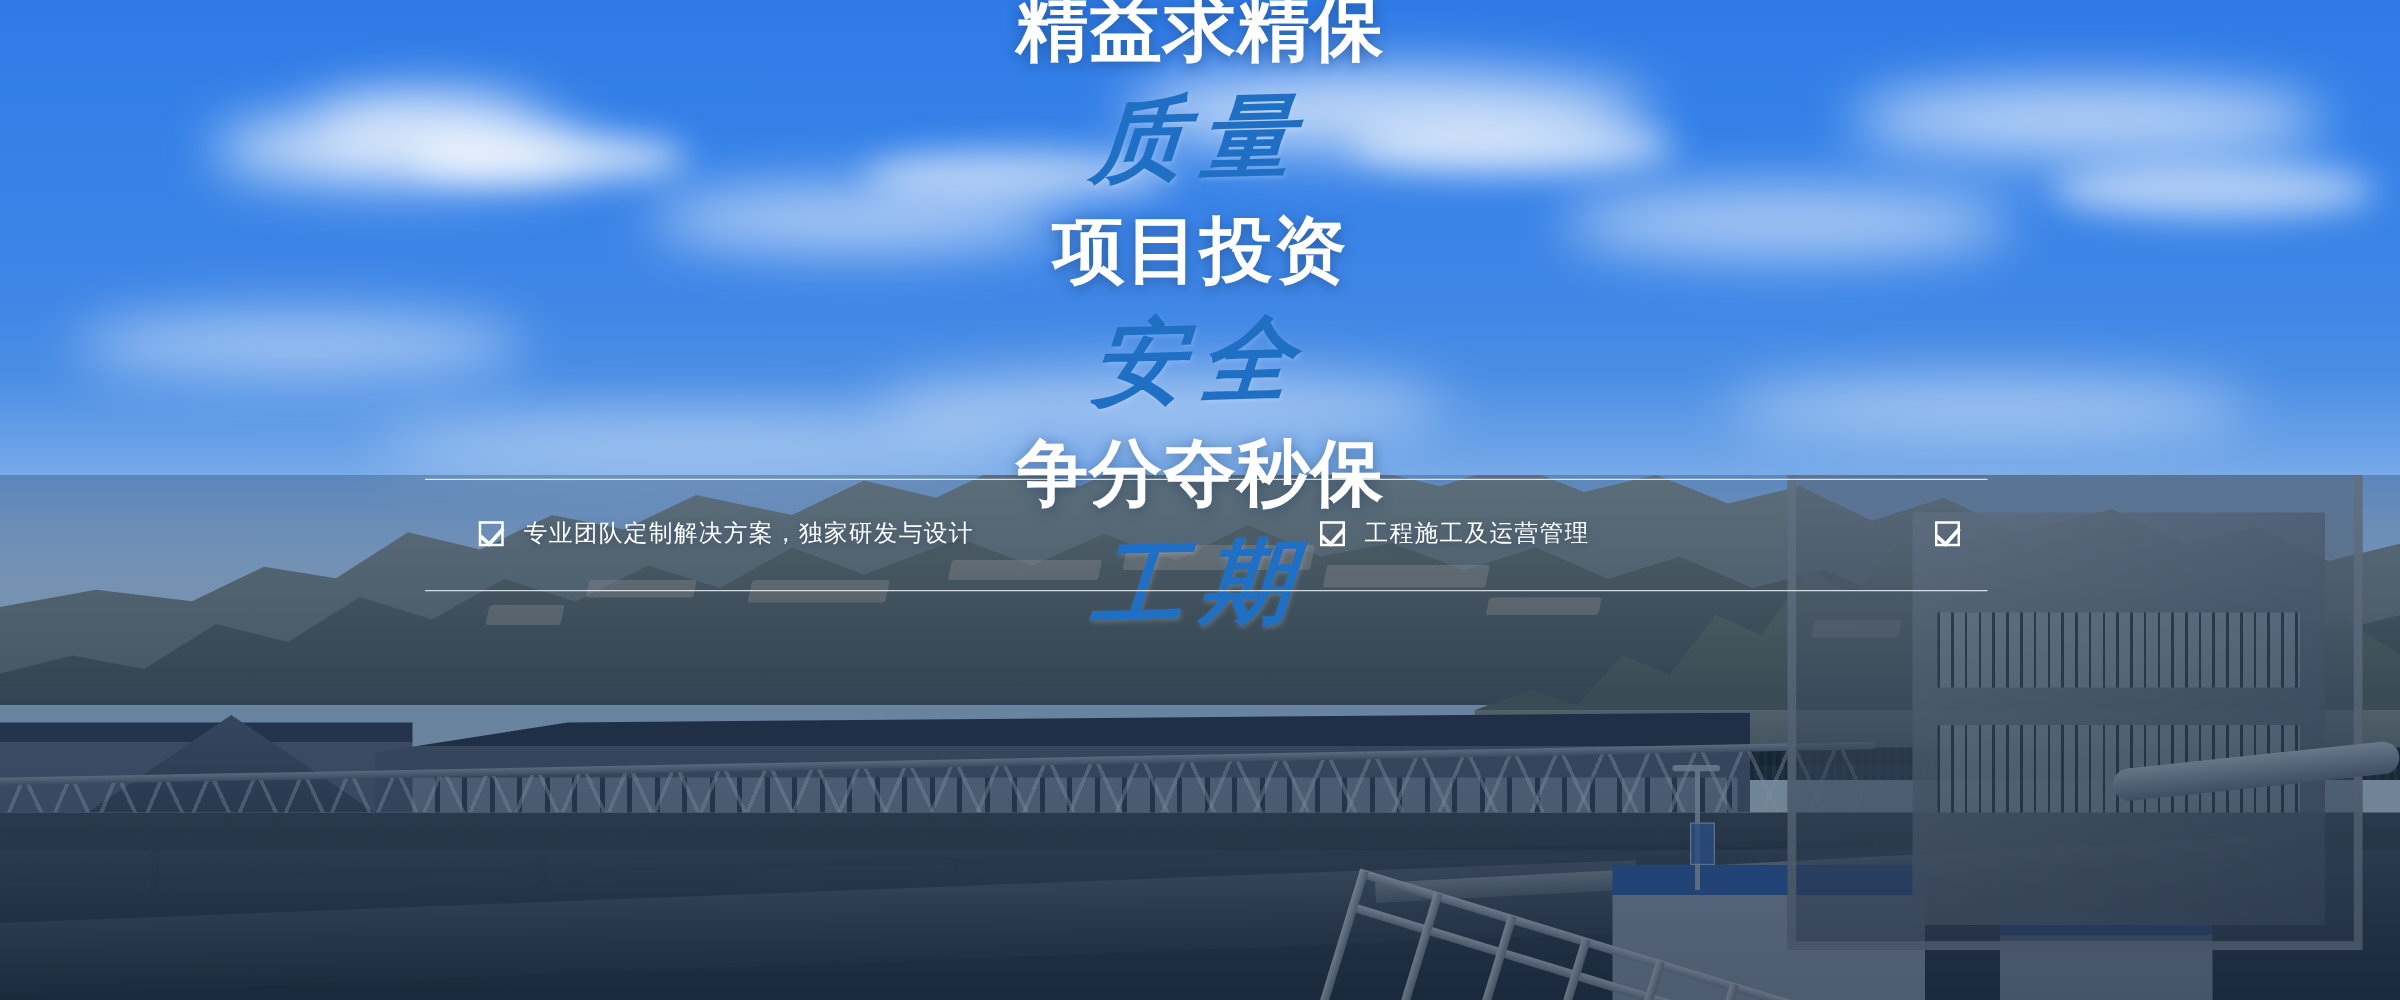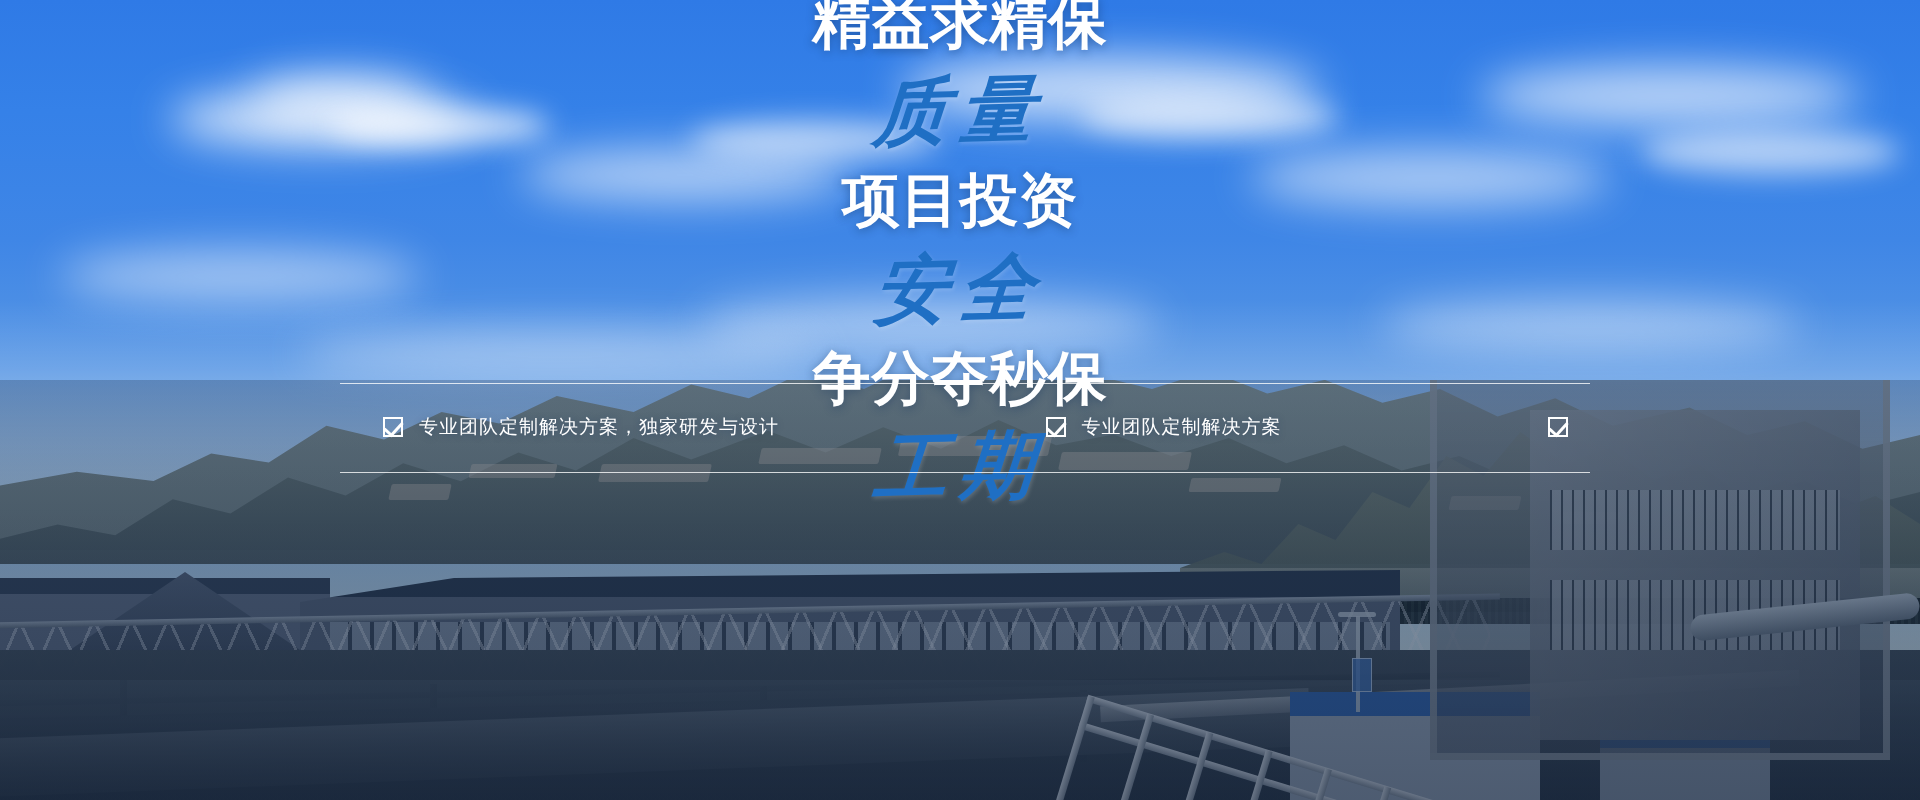--- a/index.html
+++ b/index.html
@@ -358,21 +358,21 @@
     <div class="rule rule-top"></div>
     <div class="rule rule-bottom"></div>
 
     <div class="features">
       <div class="feature">
         <span class="chk"></span>
         <span class="feat-label">专业团队定制解决方案，独家研发与设计</span>
       </div>
       <div class="feature">
         <span class="chk"></span>
-        <span class="feat-label">专业团队定制解决方案</span>
+        <span class="feat-label">工程施工及运营管理</span>
       </div>
       <div class="feature">
         <span class="chk"></span>
       </div>
     </div>
 
   </div>
 </div>
 
 </body></html>

